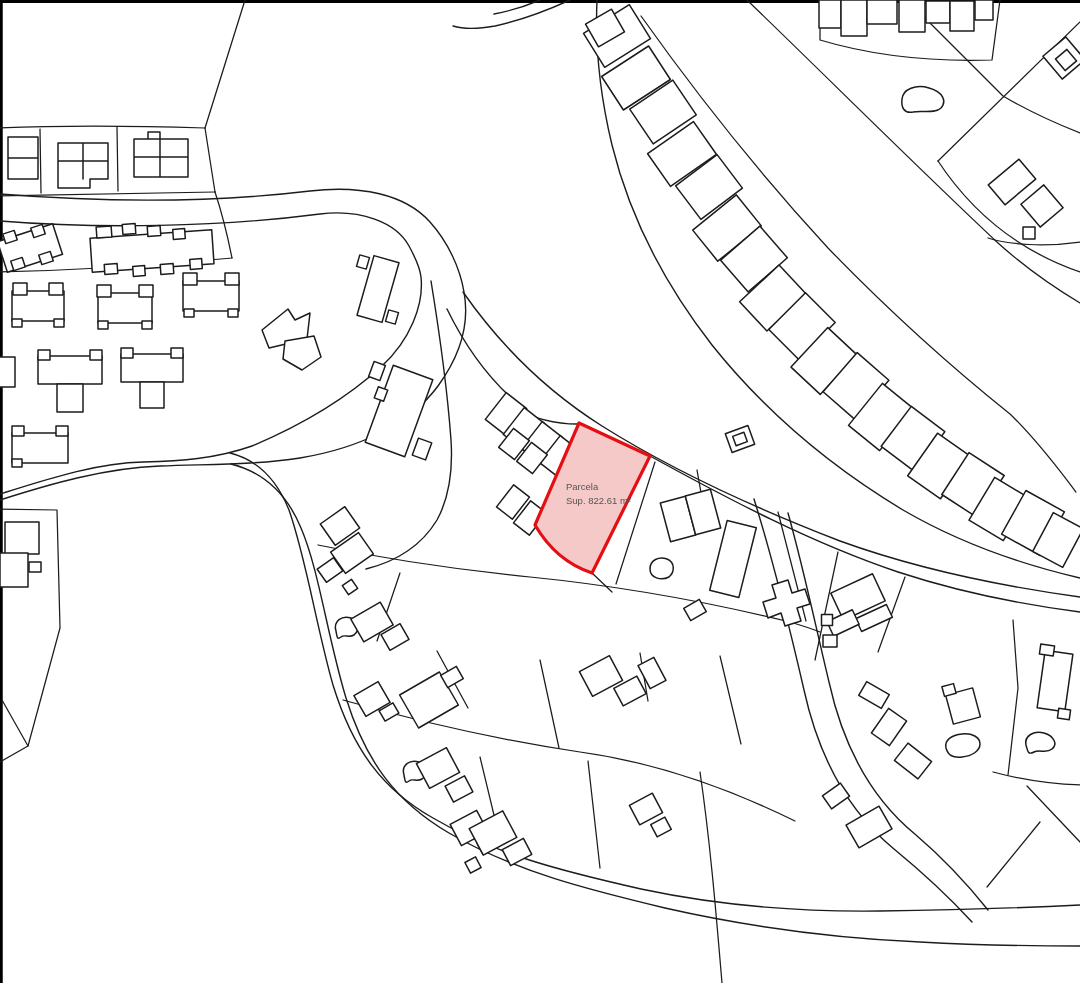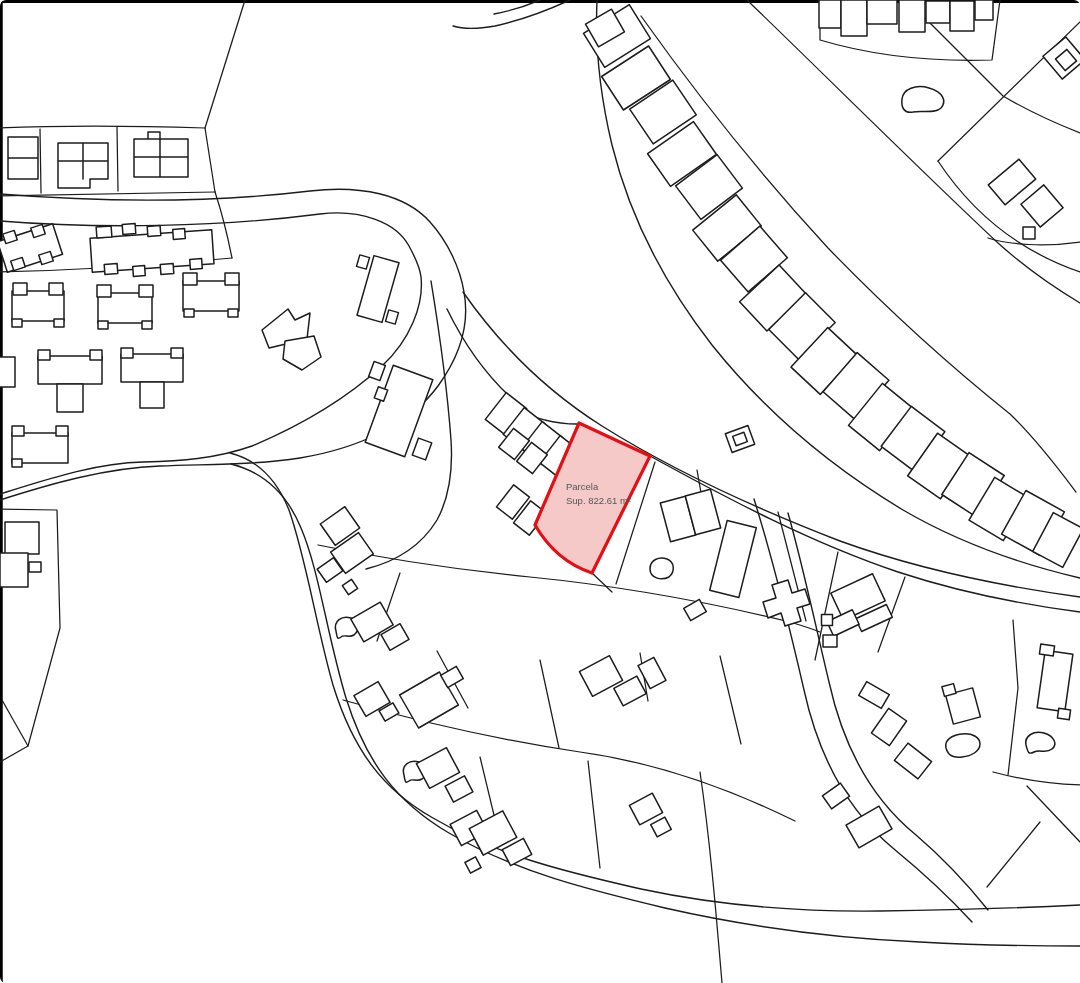--- a/index.html
+++ b/index.html
@@ -1,16 +1,16 @@
 <!DOCTYPE html>
 <html><head>
 <meta charset="utf-8">
 <style>
   html,body{margin:0;padding:0;background:#ffffff;}
-  .viewport{position:relative;width:1080px;height:983px;overflow:hidden;background:#ffffff;border-radius:6px;}
+  .viewport{position:relative;width:1080px;height:983px;overflow:hidden;background:#ffffff;}
   svg{display:block;width:1080px;height:983px;}
   text{font-family:"Liberation Sans",sans-serif;font-size:9.5px;fill:#555555;}
 </style>
 </head>
 <body>
 
 <div class="viewport">
   <svg viewBox="0 0 1080 983" xmlns="http://www.w3.org/2000/svg">
     <g fill="none" stroke="#000000" stroke-width="3" stroke-linejoin="round" stroke-linecap="round">
         <path d="M0,1.5 H1080"></path>

